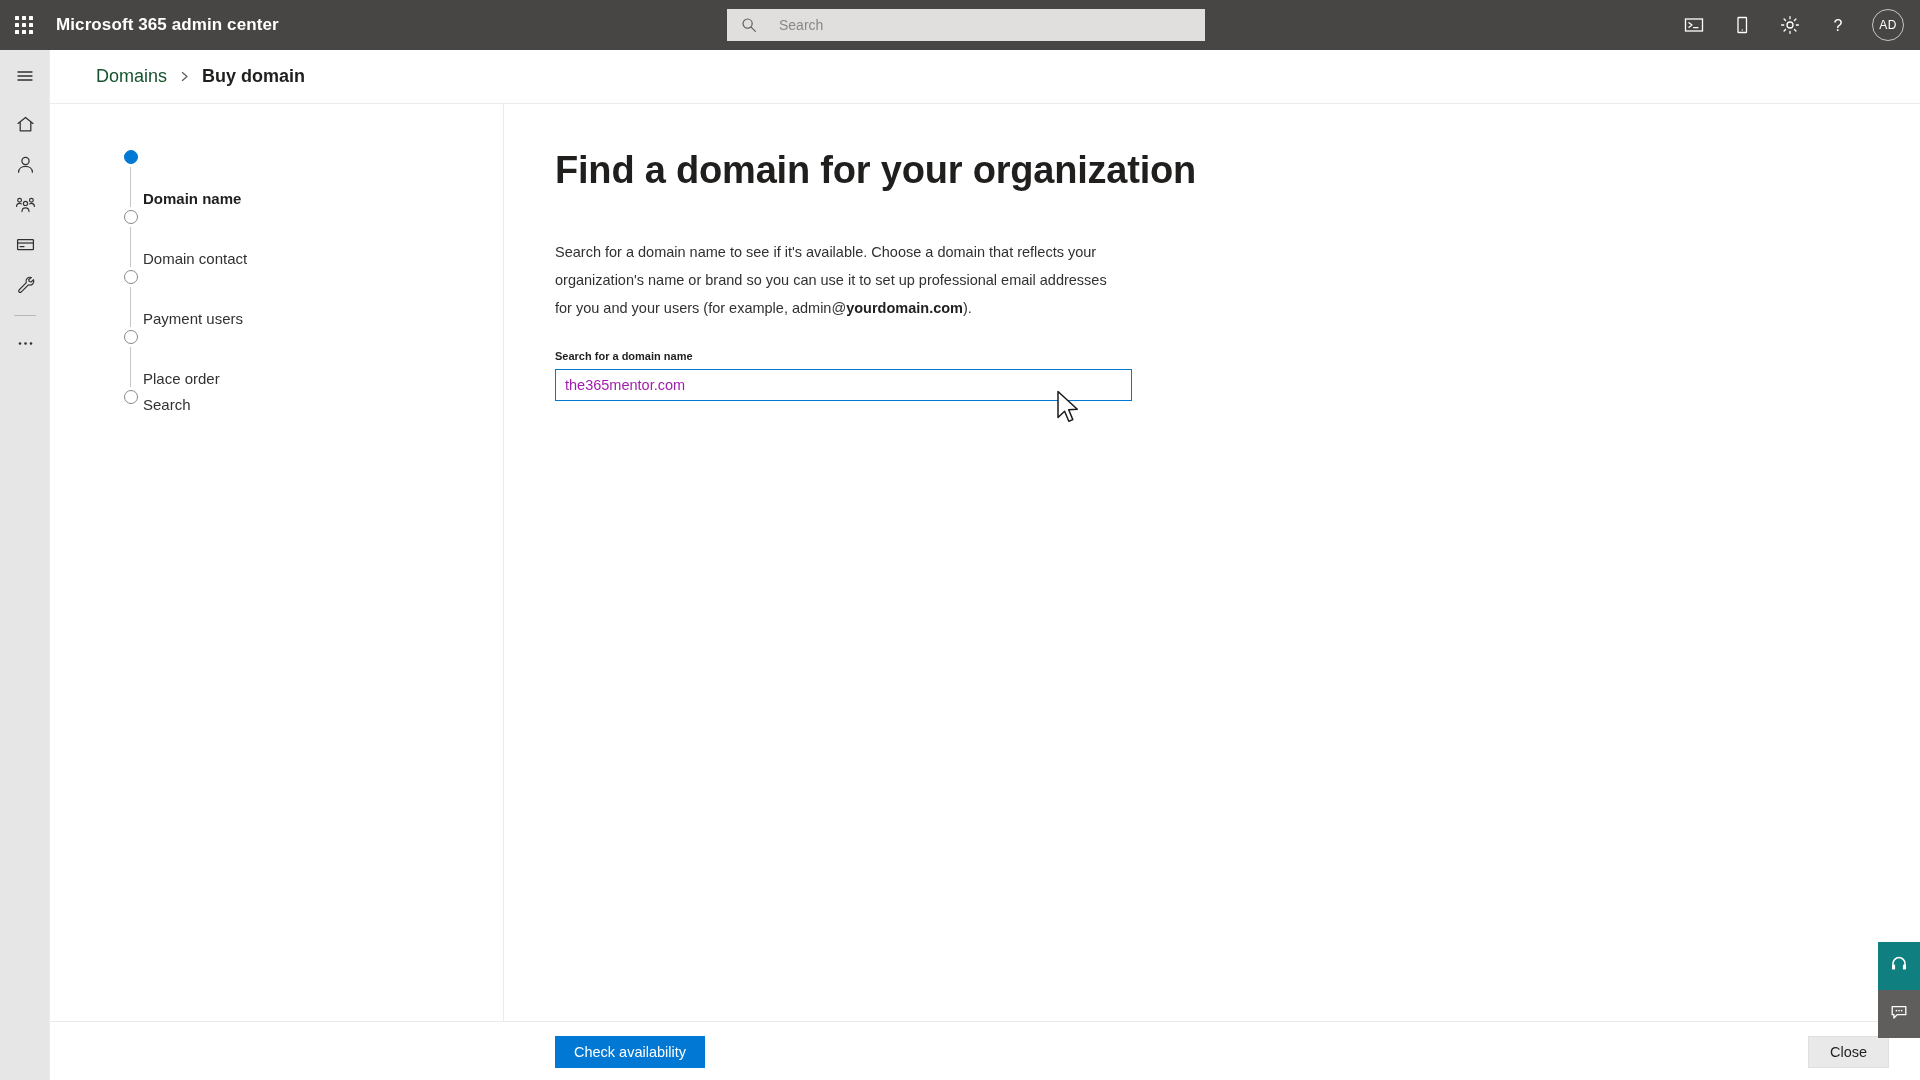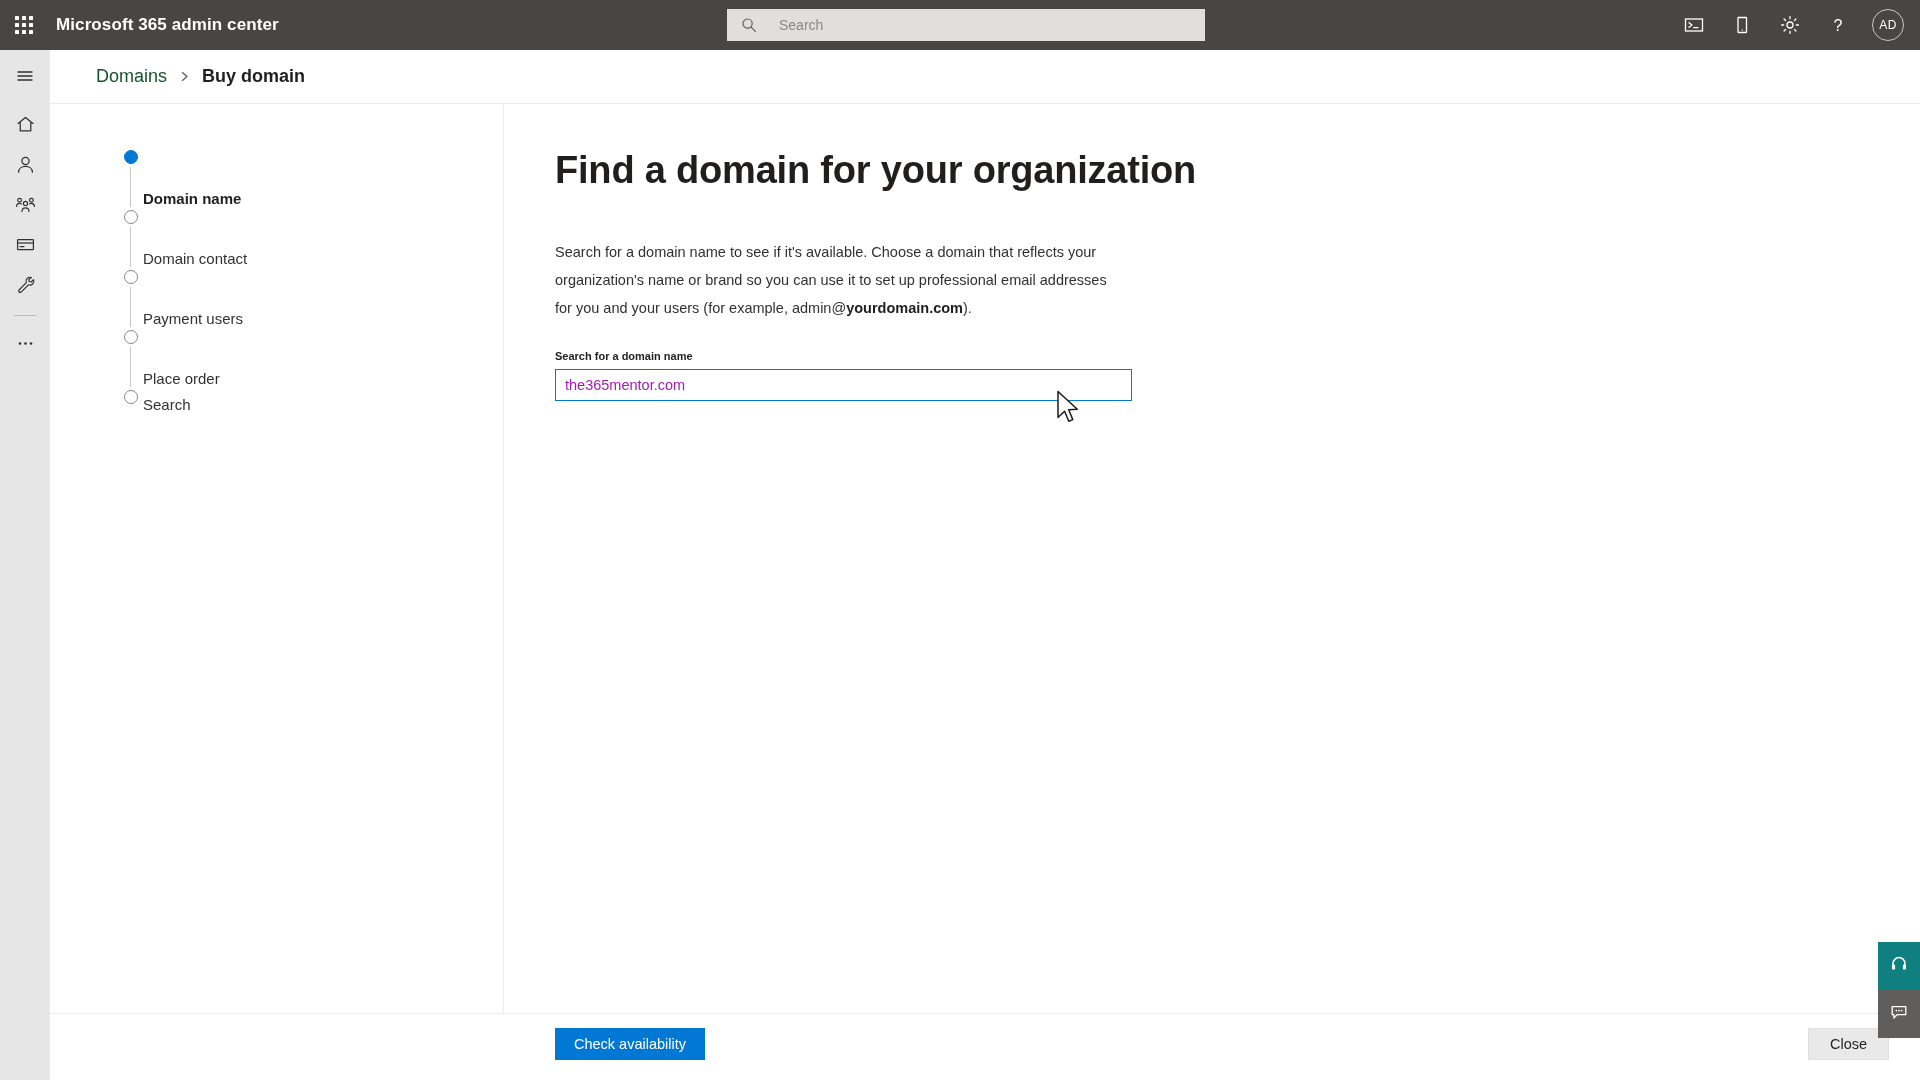--- a/index.html
+++ b/index.html
@@ -227,21 +227,21 @@
     padding: 0 9px;
     font-size: 14.5px;
     color: #a21caf;
     font-family: "Liberation Sans", sans-serif;
     background: #ffffff;
   }
 
   
   .action-bar {
     position: absolute;
-    bottom: 8px; left: 50px;
+    bottom: 0; left: 50px;
     width: 1870px; height: 59px;
     background: #ffffff;
     border-top: 1px solid #edebe9;
     z-index: 25;
   }
   .btn {
     position: absolute;
     top: 14px;
     height: 32px;
     border: 1px solid transparent;

